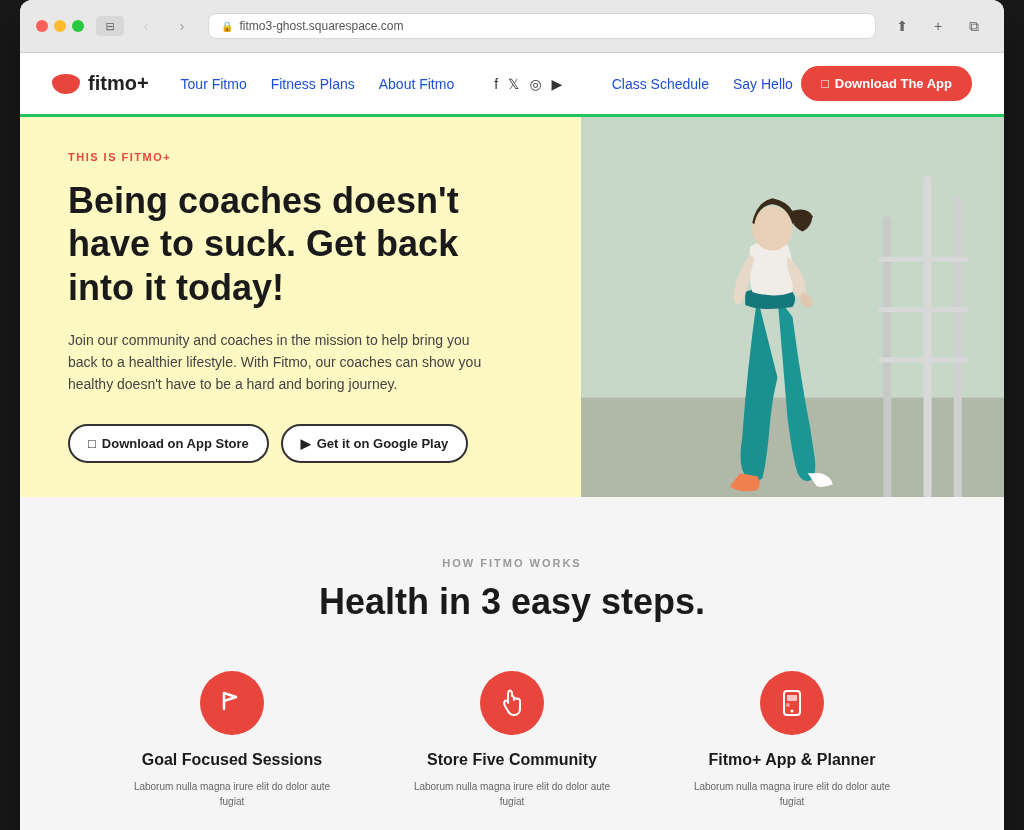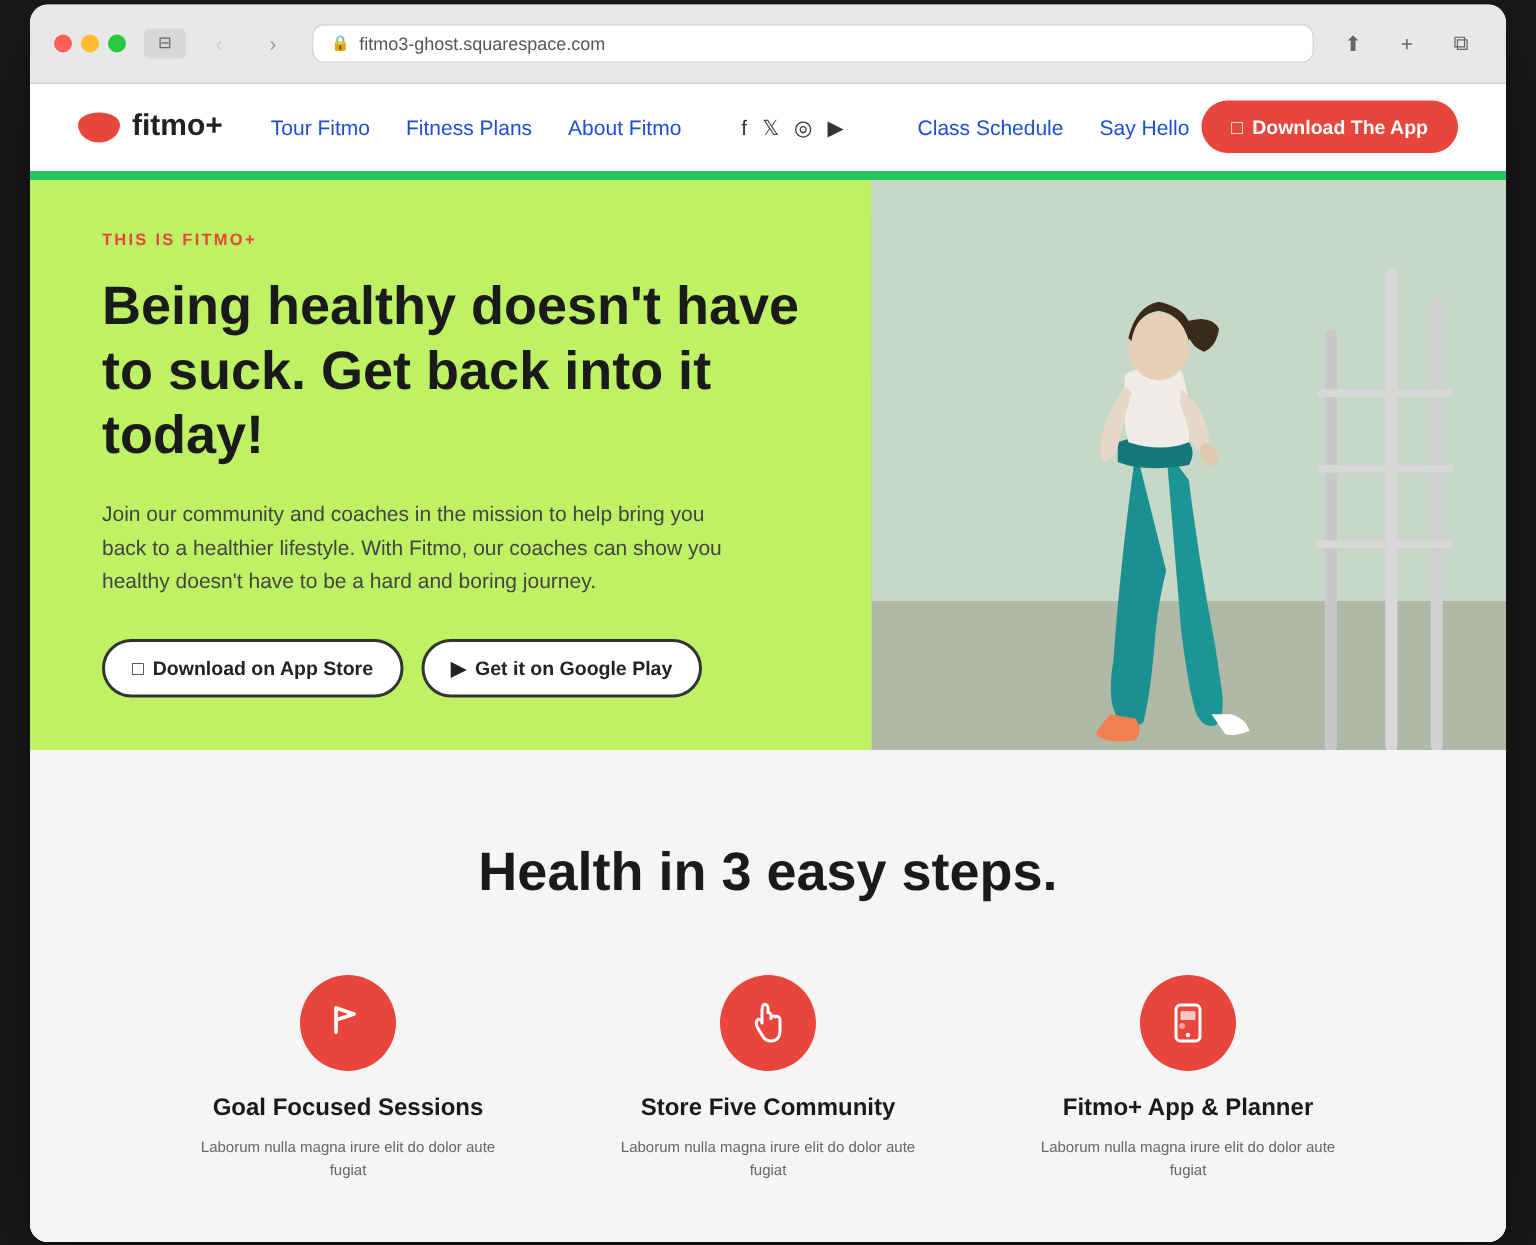--- a/index.html
+++ b/index.html
@@ -110,21 +110,21 @@
       background: white;
     }
 
     
     nav {
       display: flex;
       align-items: center;
       padding: 0 32px;
       height: 64px;
       background: white;
-      border-bottom: 6px solid #22c55e;
+      border-bottom: 3px solid #22c55e;
     }
 
     .nav-logo {
       display: flex;
       align-items: center;
       gap: 8px;
       font-weight: 700;
       font-size: 20px;
       color: #222;
       margin-right: 32px;
@@ -186,21 +186,21 @@
     }
 
     
     .hero {
       display: flex;
       height: 380px;
     }
 
     .hero-left {
       flex: 0 0 57%;
-      background: #bef264;
+      background: #fef9c3;
       padding: 48px 48px;
       display: flex;
       flex-direction: column;
       justify-content: center;
     }
 
     .hero-eyebrow {
       color: #e8453c;
       font-size: 11px;
       font-weight: 700;
@@ -391,21 +391,21 @@
         <div class="nav-cta">
           <span>□</span>
           <span>Download The App</span>
         </div>
       </div>
     </nav>
 
     <div class="hero">
       <div class="hero-left">
         <div class="hero-eyebrow">THIS IS FITMO+</div>
-        <h1 class="hero-headline">Being healthy doesn't have to suck. Get back into it today!</h1>
+        <h1 class="hero-headline">Being coaches doesn't have to suck. Get back into it today!</h1>
         <p class="hero-desc">Join our community and coaches in the mission to help bring you back to a healthier lifestyle. With Fitmo, our coaches can show you healthy doesn't have to be a hard and boring journey.</p>
         <div class="hero-buttons">
           <button class="btn-store">
             <span>□</span>
             <span>Download on App Store</span>
           </button>
           <button class="btn-store google">
             <span>▶</span>
             <span>Get it on Google Play</span>
           </button>
@@ -451,20 +451,21 @@
 
             <path d="M158 355 Q152 362 148 368 Q155 375 175 372 Q180 365 175 358 Z" fill="#f08050"></path>
 
             <path d="M225 355 Q230 362 234 368 Q240 370 250 366 Q248 358 238 355 Z" fill="#ffffff"></path>
           </svg>
         </div>
       </div>
     </div>
 
     <div class="how-it-works">
+      <div class="section-eyebrow">HOW FITMO WORKS</div>
       <h2 class="section-title">Health in 3 easy steps.</h2>
 
       <div class="features-grid">
 
         <div class="feature-item">
           <div class="feature-icon">
             <svg width="32" height="32" viewBox="0 0 32 32">
               <path d="M8 6 L8 22 M8 6 L20 10 L8 14" fill="none" stroke="white" stroke-width="2.5" stroke-linejoin="round" stroke-linecap="round"></path>
             </svg>
           </div>

